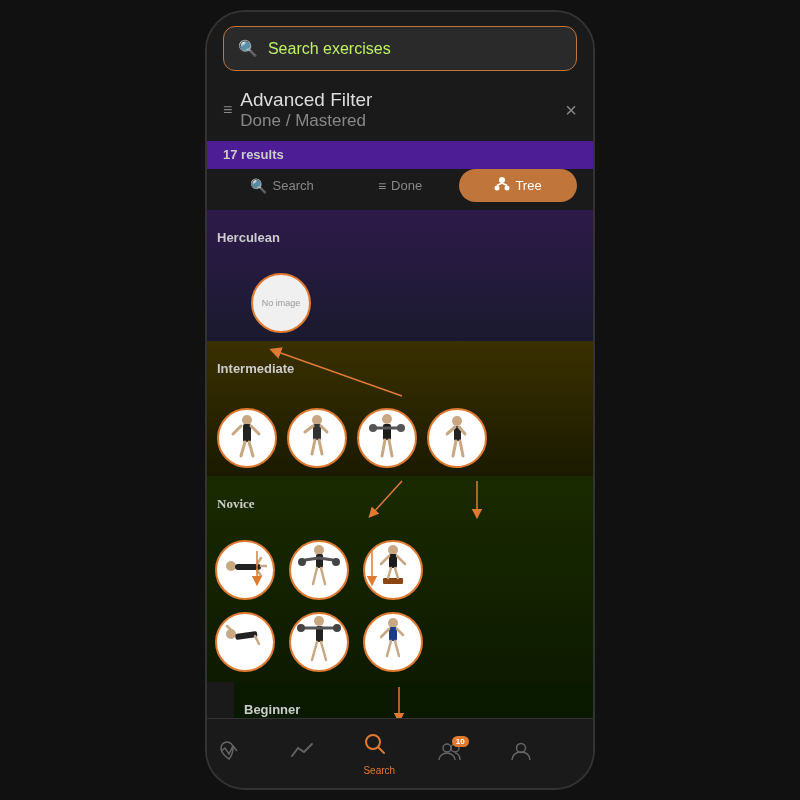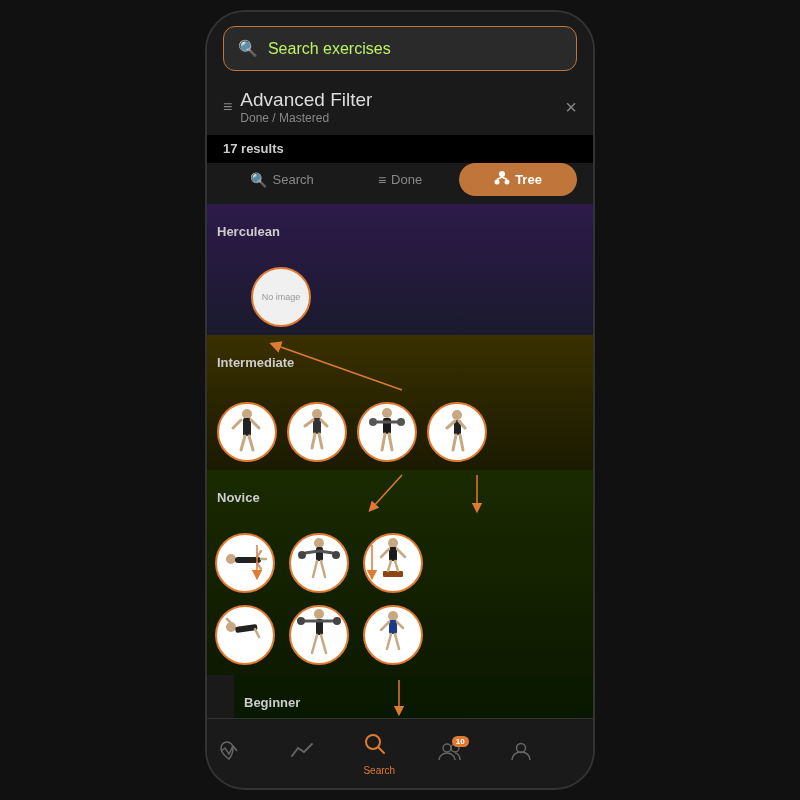--- a/index.html
+++ b/index.html
@@ -64,31 +64,31 @@
       font-size: 16px;
     }
     .filter-text-block {}
     .filter-title {
       color: #ddd;
       font-size: 19px;
       font-weight: 500;
     }
     .filter-subtitle {
       color: #888;
-      font-size: 12px;
+      font-size: 17px;
     }
     .filter-close {
       color: #888;
       font-size: 20px;
       cursor: pointer;
     }
     
     .results-header {
       padding: 4px 16px 6px;
-      background: #000000;
+      background: #4c1d95;
     }
     .results-count {
       color: #ccc;
       font-size: 13px;
       font-weight: 600;
     }
     
     .view-tabs {
       display: flex;
       align-items: center;
@@ -106,21 +106,21 @@
       border-radius: 20px;
       color: #888;
       font-size: 13px;
       cursor: pointer;
       background: transparent;
       border: none;
     }
     .tab-btn.active {
       background: #c0763a;
       color: #fff;
-      font-weight: 700;
+      font-weight: 400;
     }
     .tab-icon { font-size: 14px; }
 
     
     .tree-area {
       flex: 1;
       overflow-y: auto;
       overflow-x: hidden;
       position: relative;
       background: #1a1a1a;
@@ -145,20 +145,21 @@
       background: linear-gradient(180deg, #2d1a4a 0%, #1a1a2e 100%);
       min-height: 80px;
     }
     .level-intermediate {
       background: linear-gradient(180deg, #3a3000 0%, #1a1a00 100%);
       min-height: 90px;
     }
     .level-novice {
       background: linear-gradient(180deg, #1a2a00 0%, #0d1a00 100%);
       min-height: 160px;
+      font-family: Liberation Serif, serif;
     }
     .level-beginner {
       background: linear-gradient(180deg, #0a1a00 0%, #050f00 100%);
       min-height: 160px;
     }
 
     
     .nodes-row {
       display: flex;
       align-items: center;

